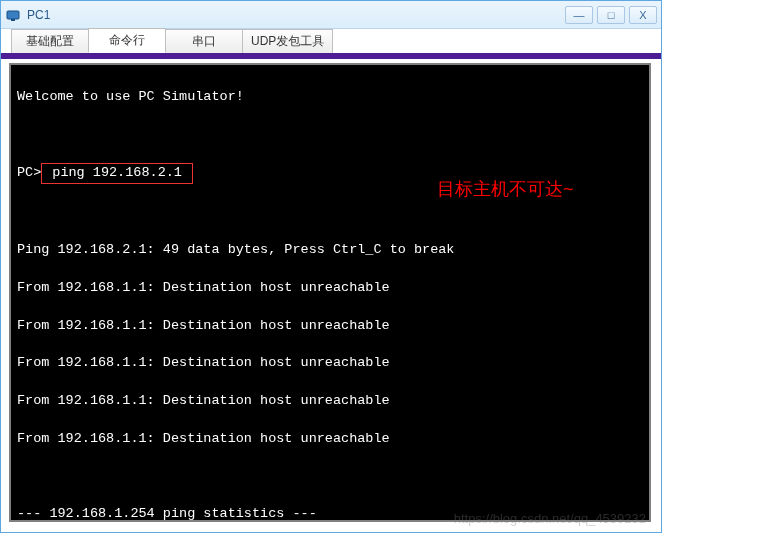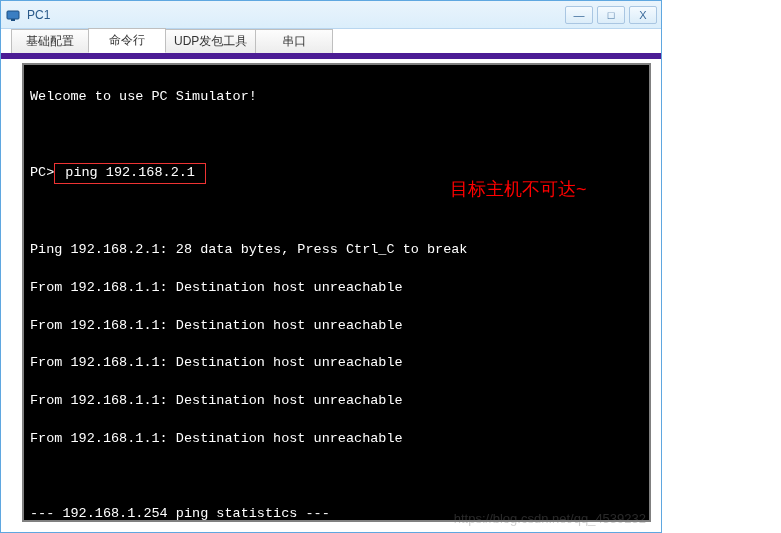--- a/index.html
+++ b/index.html
@@ -82,21 +82,21 @@
     .tab.active {
       background: #fff;
       border-bottom: 1px solid #fff;
       position: relative;
       z-index: 2;
       height: 25px;
     }
     .terminal {
       flex: 1;
       background: #000;
-      margin: 4px 10px 10px 21px;
+      margin: 4px 10px 10px 8px;
       border: 2px solid #808080;
       padding: 4px 6px;
       font-family: "Courier New", monospace;
       font-size: 13.5px;
       color: #fff;
       line-height: 1.4;
       white-space: pre;
       overflow: hidden;
       position: relative;
     }
@@ -146,30 +146,30 @@
         </div>
       <div class="win-btn">
           <span>X</span>
         </div>
     </div>
   </div>
 
   <div class="tabs-row">
     <div class="tab">基础配置</div>
     <div class="tab active">命令行</div>
+    <div class="tab">串口</div>
     <div class="tab">UDP发包工具</div>
-    <div class="tab">串口</div>
   </div>
 
   <div class="terminal">
 <span class="terminal-line">Welcome to use PC Simulator!</span>
 <span class="terminal-line"> </span>
 <span class="terminal-line"><span>PC&gt;</span><span class="cmd-box"><span>ping 192.168.2.1</span></span></span>
 <span class="terminal-line"> </span>
-<span class="terminal-line">Ping 192.168.2.1: 28 data bytes, Press Ctrl_C to break</span>
+<span class="terminal-line">Ping 192.168.2.1: 49 data bytes, Press Ctrl_C to break</span>
 <span class="terminal-line">From 192.168.1.1: Destination host unreachable</span>
 <span class="terminal-line">From 192.168.1.1: Destination host unreachable</span>
 <span class="terminal-line">From 192.168.1.1: Destination host unreachable</span>
 <span class="terminal-line">From 192.168.1.1: Destination host unreachable</span>
 <span class="terminal-line">From 192.168.1.1: Destination host unreachable</span>
 <span class="terminal-line"> </span>
 <span class="terminal-line">--- 192.168.1.254 ping statistics ---</span>
 
 
 

